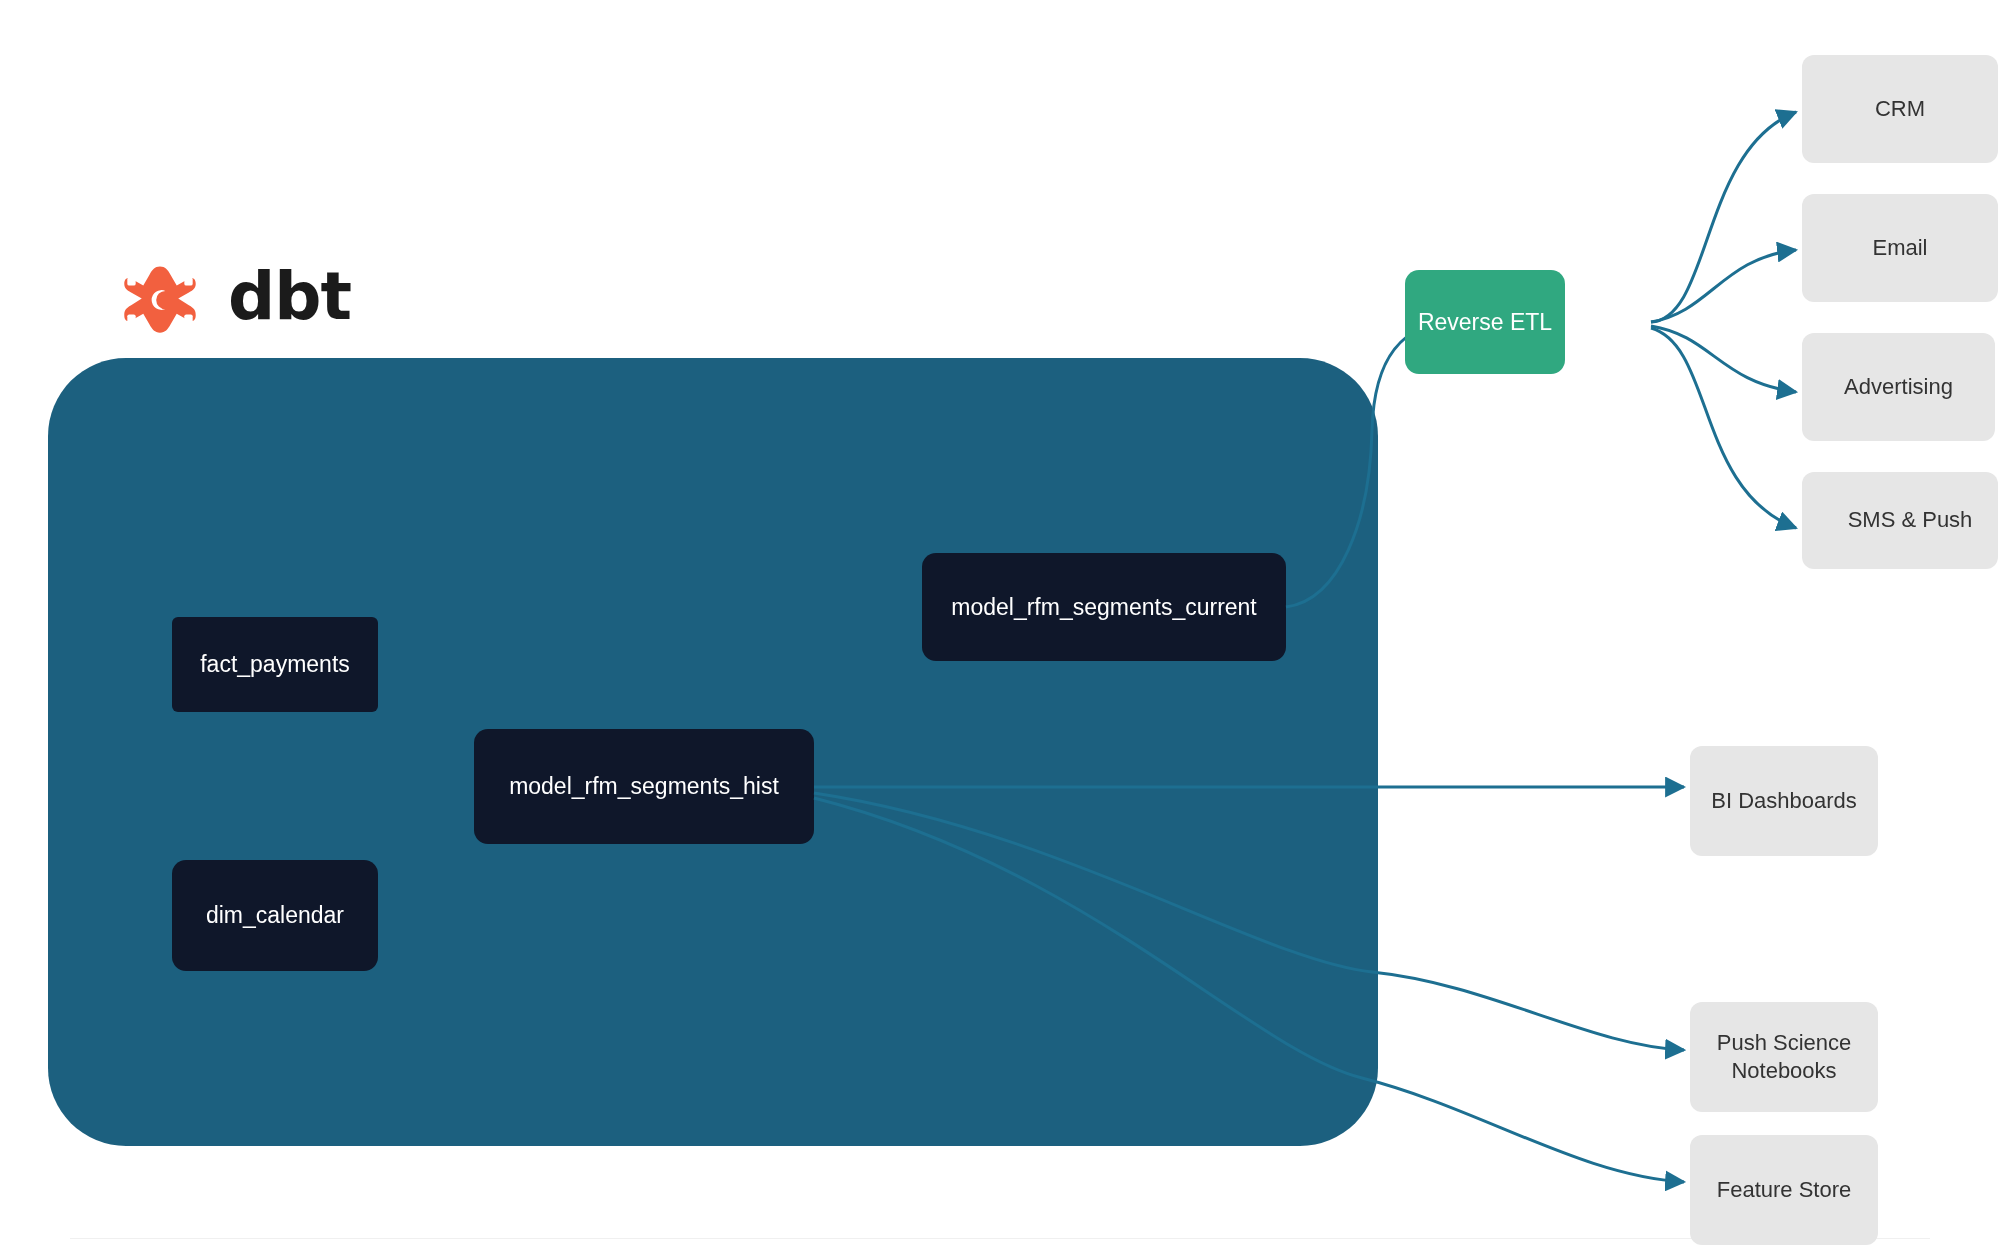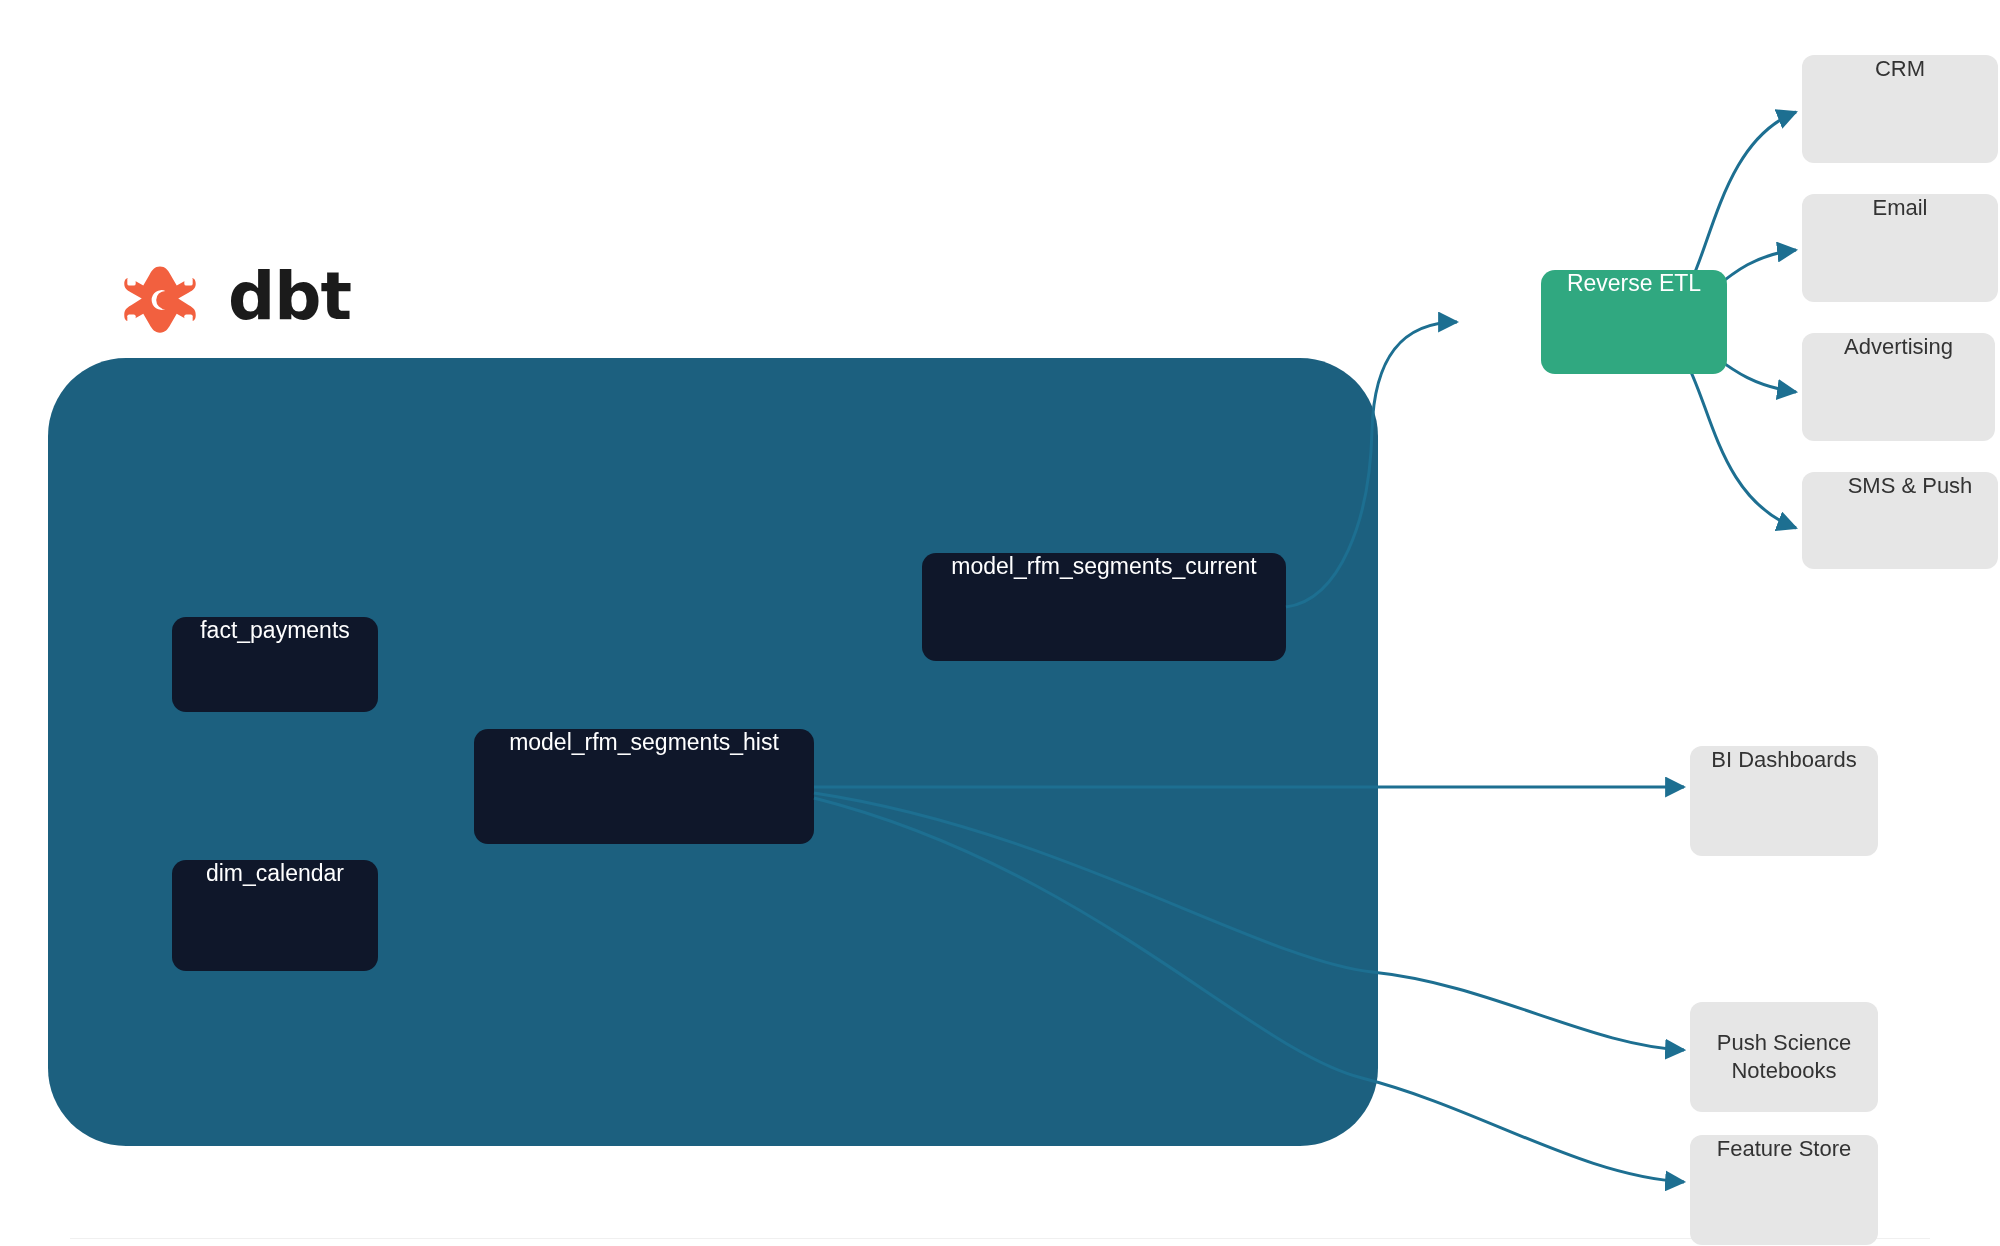--- a/index.html
+++ b/index.html
@@ -52,20 +52,21 @@
     width: 1330px;
     height: 788px;
     background: #1c607f;
     border-radius: 78px;
   }
 
   
   .node {
     position: absolute;
     display: flex;
+    align-items: center;
     justify-content: center;
     text-align: center;
     box-sizing: border-box;
   }
   .node-model {
     background: #0f172a;
     border-radius: 14px;
     color: #ffffff;
     font-size: 23px;
     padding: 0 18px;
@@ -78,27 +79,27 @@
   }
   .node-gray {
     background: #e6e6e6;
     border-radius: 12px;
     color: #333333;
     font-size: 22px;
     line-height: 1.28;
   }
 
   
-  #node-fact-payments   { left: 172px; top: 617px; width: 206px; height: 95px; }
+  #node-fact-payments   { left: 172px; top: 617px; width: 206px; height: 95px; border-radius: 6px; }
   #node-dim-calendar    { left: 172px; top: 860px; width: 206px; height: 111px; }
   #node-rfm-hist        { left: 474px; top: 729px; width: 340px; height: 115px; }
   #node-rfm-current     { left: 922px; top: 553px; width: 364px; height: 108px; }
 
   
-  #node-reverse-etl     { left: 1541px; top: 270px; width: 186px; height: 104px; }
+  #node-reverse-etl     { left: 1405px; top: 270px; width: 160px; height: 104px; }
 
   
   #node-crm             { left: 1802px; top: 55px;  width: 196px; height: 108px; }
   #node-email           { left: 1802px; top: 194px; width: 196px; height: 108px; }
   #node-advertising     { left: 1802px; top: 333px; width: 193px; height: 108px; }
   #node-sms-push        { left: 1802px; top: 472px; width: 196px; height: 97px; padding-left: 20px; }
   #node-bi-dashboards   { left: 1690px; top: 746px;  width: 188px; height: 110px; }
   #node-ds-notebooks    { left: 1690px; top: 1002px; width: 188px; height: 110px; flex-direction: column; }
   #node-feature-store   { left: 1690px; top: 1135px; width: 188px; height: 110px; }
 

